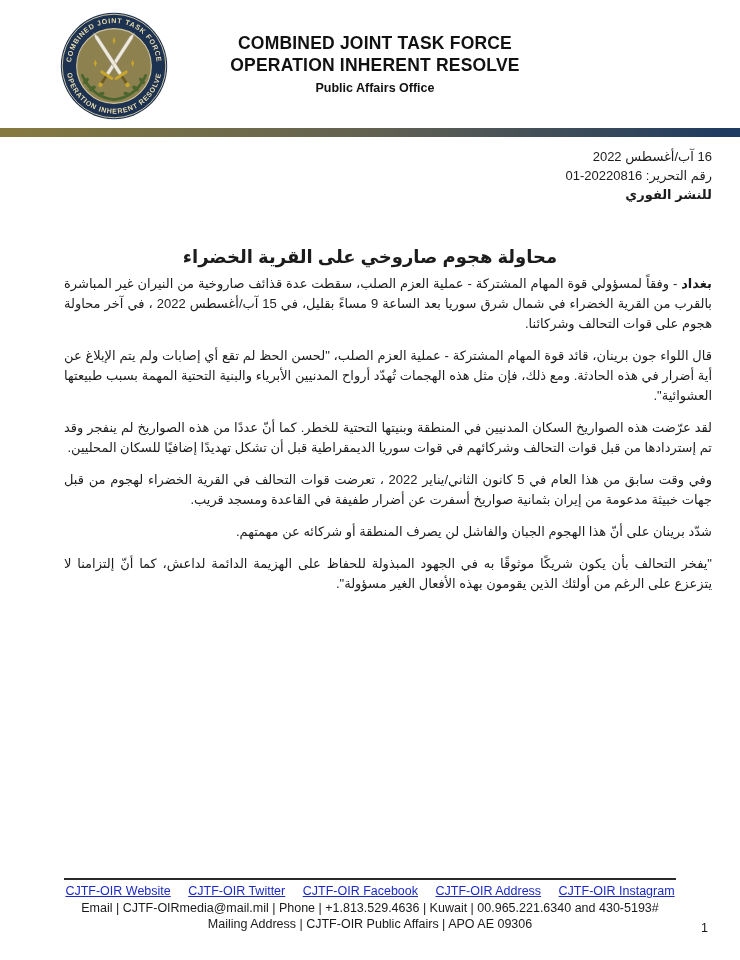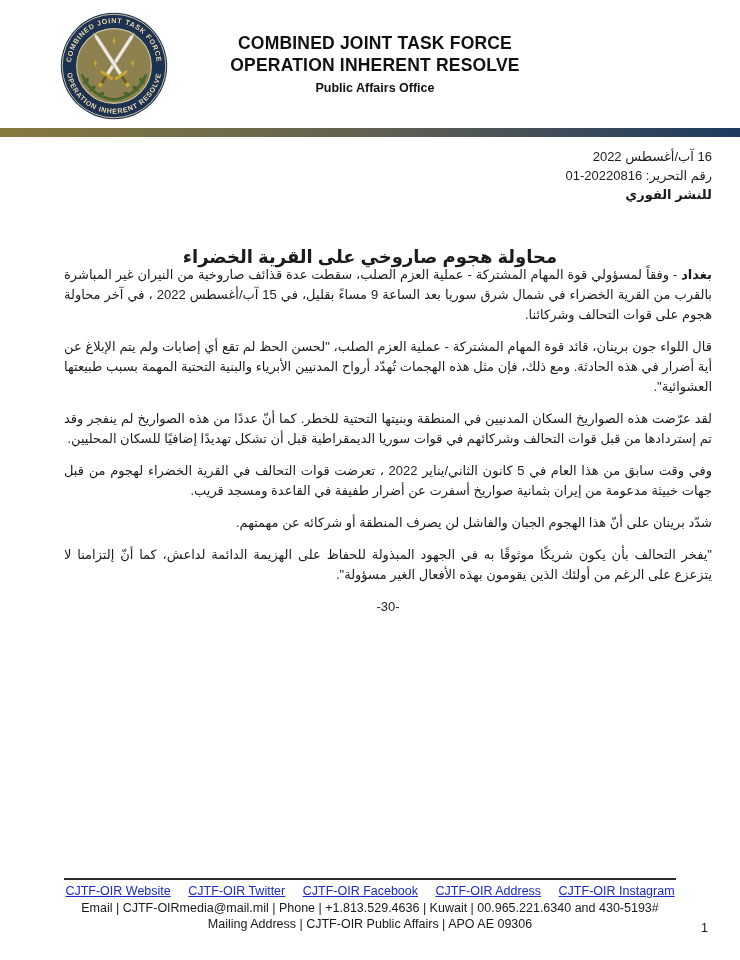--- a/index.html
+++ b/index.html
@@ -41,21 +41,21 @@
   
   .meta-block { position:absolute; right:28px; top:147px; direction:rtl; text-align:right;
                 font-size:13px; line-height:19px; }
   .meta-release { font-weight:bold; }
 
   
   .doc-title { position:absolute; left:0; top:230px; width:740px; text-align:center;
                direction:rtl; font-weight:bold; font-size:18px;margin-top:16px; }
   .body-block { position:absolute; left:64px; top:262px; width:648px; direction:rtl;
                 text-align:justify; font-size:13px; line-height:20px; }
-  .body-block p { margin:3px 0 12px 0; }
+  .body-block p { margin:12px 0 12px 0; }
   .lead { font-weight:bold; }
   .end-mark { text-align:center; direction:ltr; margin-top:8px; font-size:13px; }
 
   
   .footer-rule { position:absolute; left:64px; top:878px; width:612px;
                  border-top:2px solid #2a2a2a; }
   .footer-links { position:absolute; left:0; top:883px; width:740px; text-align:center;
                   font-size:12.5px; line-height:16px; }
   .footer-links a { color:var(--link_color,#1b2ac5); text-decoration:underline; margin:0 7px;text-align:center; }
   .footer-line { position:absolute; left:0; width:740px; text-align:center;
@@ -128,21 +128,20 @@
 
 <h1 class="doc-title">محاولة هجوم صاروخي على القرية الخضراء</h1>
 
 <div class="body-block">
   <p><strong class="lead">بغداد</strong><span> - وفقاً لمسؤولي قوة المهام المشتركة - عملية العزم الصلب، سقطت عدة قذائف صاروخية من النيران غير المباشرة بالقرب من القرية الخضراء في شمال شرق سوريا بعد الساعة 9 مساءً بقليل، في 15 آب/أغسطس 2022 ، في آخر محاولة هجوم على قوات التحالف وشركائنا.</span></p>
   <p>قال اللواء جون برينان، قائد قوة المهام المشتركة - عملية العزم الصلب، "لحسن الحظ لم تقع أي إصابات ولم يتم الإبلاغ عن أية أضرار في هذه الحادثة. ومع ذلك، فإن مثل هذه الهجمات تُهدّد أرواح المدنيين الأبرياء والبنية التحتية المهمة بسبب طبيعتها العشوائية".</p>
   <p>لقد عرّضت هذه الصواريخ السكان المدنيين في المنطقة وبنيتها التحتية للخطر. كما أنّ عددًا من هذه الصواريخ لم ينفجر وقد تم إستردادها من قبل قوات التحالف وشركائهم في قوات سوريا الديمقراطية قبل أن تشكل تهديدًا إضافيًا للسكان المحليين.</p>
   <p>وفي وقت سابق من هذا العام في 5 كانون الثاني/يناير 2022 ، تعرضت قوات التحالف في القرية الخضراء لهجوم من قبل جهات خبيثة مدعومة من إيران بثمانية صواريخ أسفرت عن أضرار طفيفة في القاعدة ومسجد قريب.</p>
   <p>شدّد برينان على أنّ هذا الهجوم الجبان والفاشل لن يصرف المنطقة أو شركائه عن مهمتهم.</p>
   <p>"يفخر التحالف بأن يكون شريكًا موثوقًا به في الجهود المبذولة للحفاظ على الهزيمة الدائمة لداعش، كما أنّ إلتزامنا لا يتزعزع على الرغم من أولئك الذين يقومون بهذه الأفعال الغير مسؤولة".</p>
-  <div class="end-mark">-30-</div>
 </div>
 
 <div class="footer-rule"></div>
 
 <nav class="footer-links">
   <a href="#">CJTF-OIR Website</a>
   <a href="#">CJTF-OIR Twitter</a>
   <a href="#">CJTF-OIR Facebook</a>
   <a href="#">CJTF-OIR Address</a>
   <a href="#">CJTF-OIR Instagram</a>

